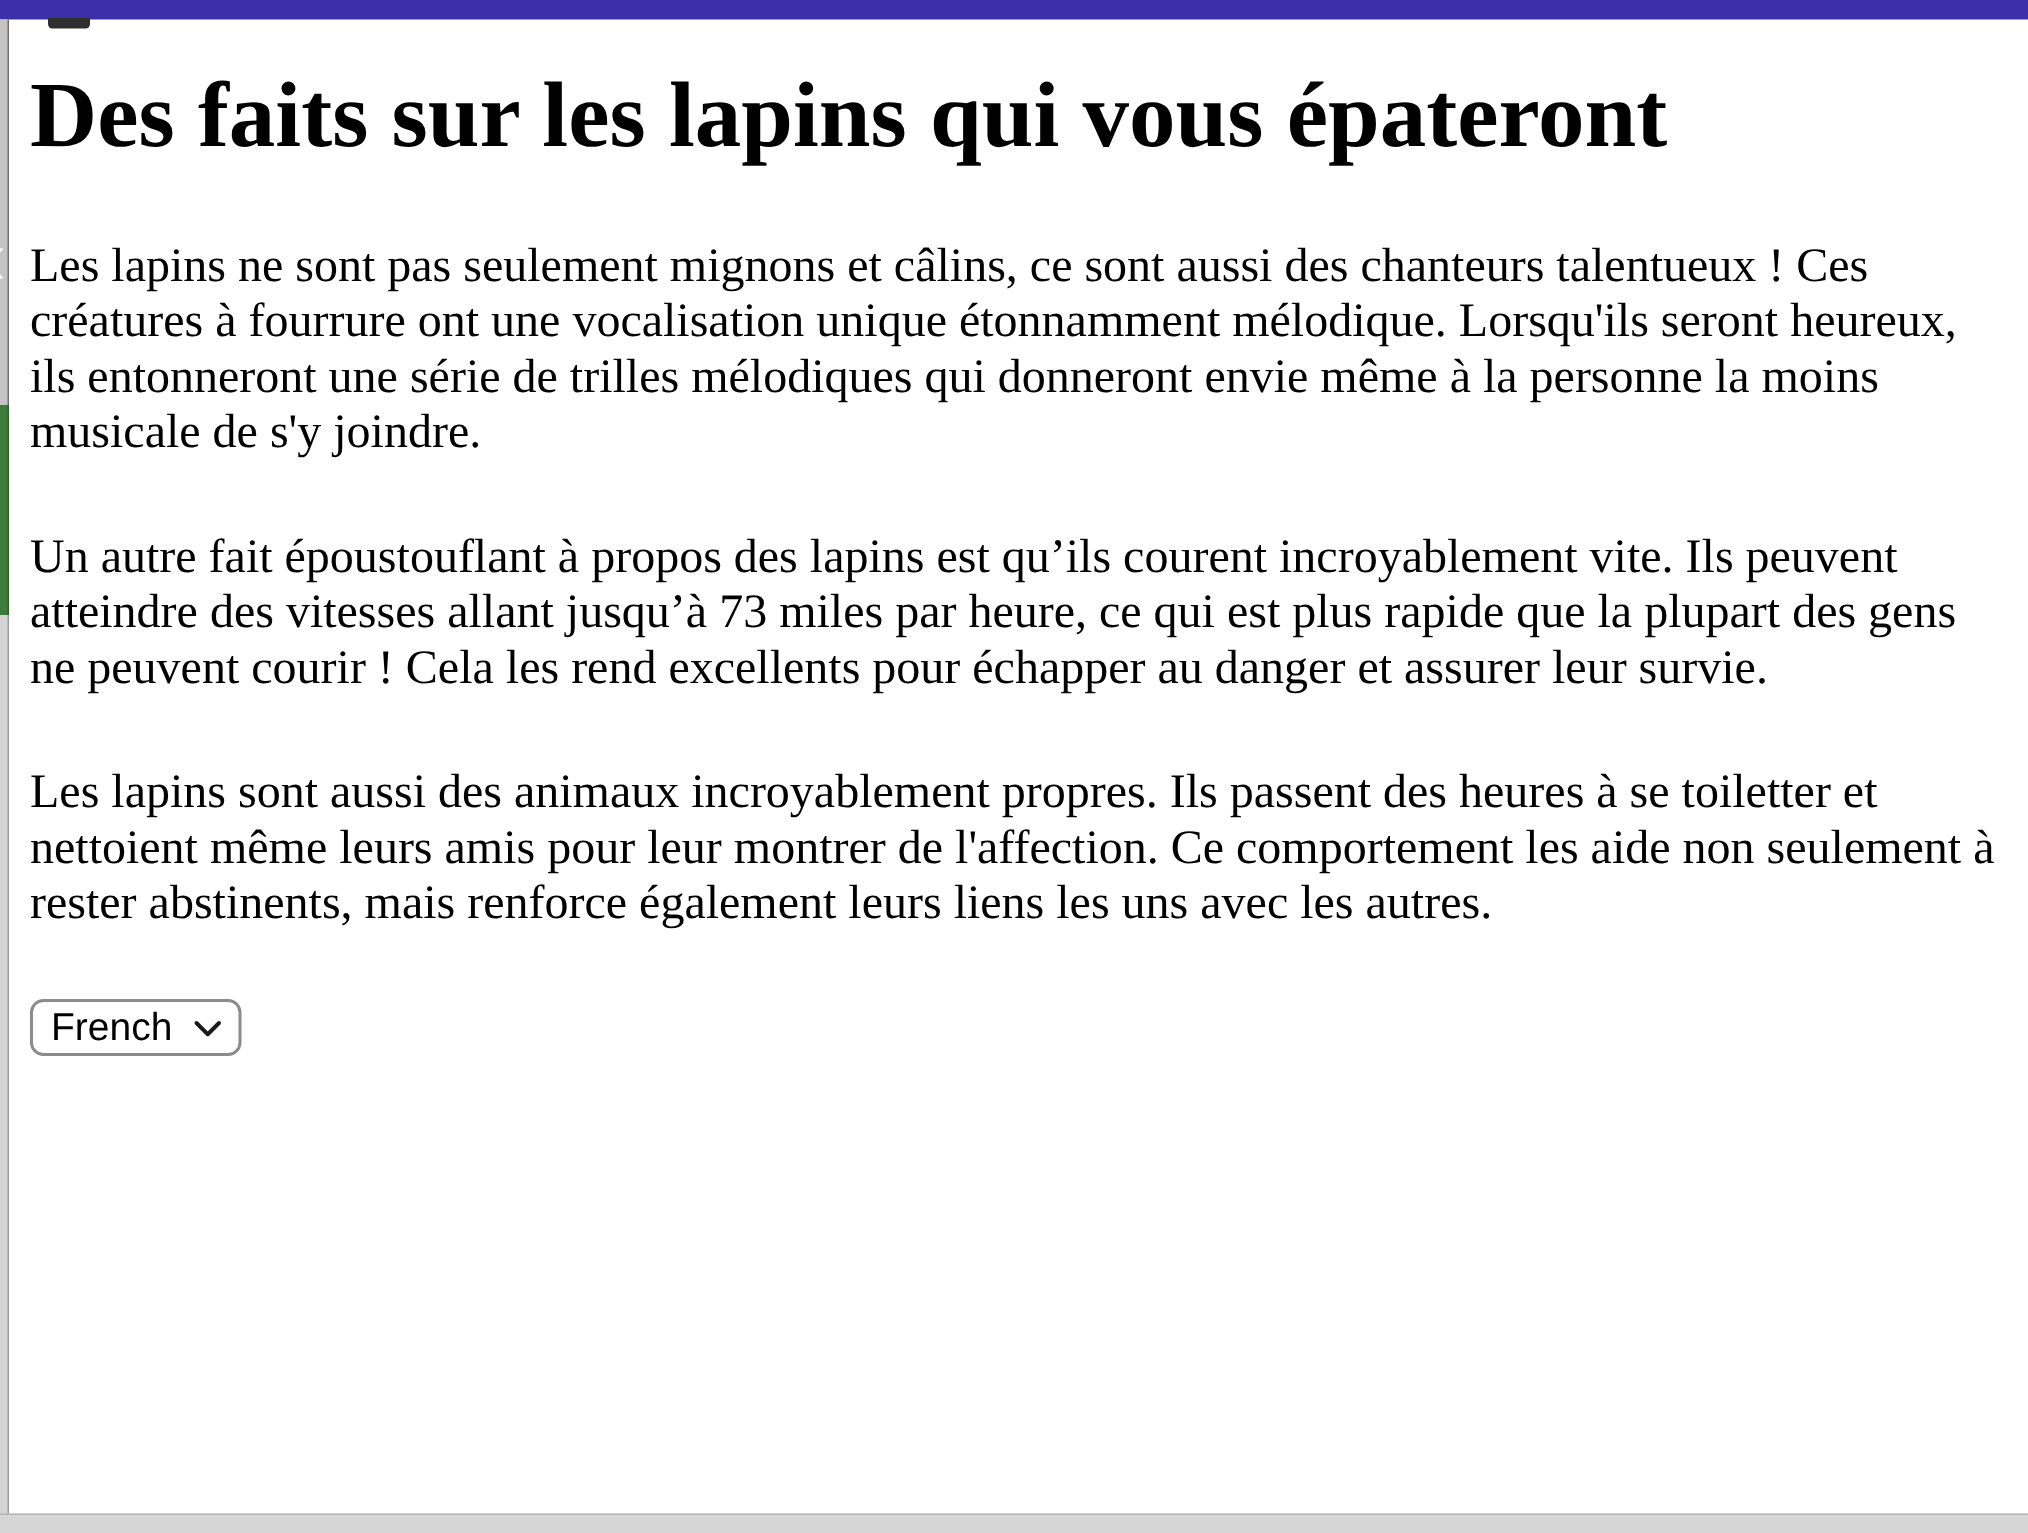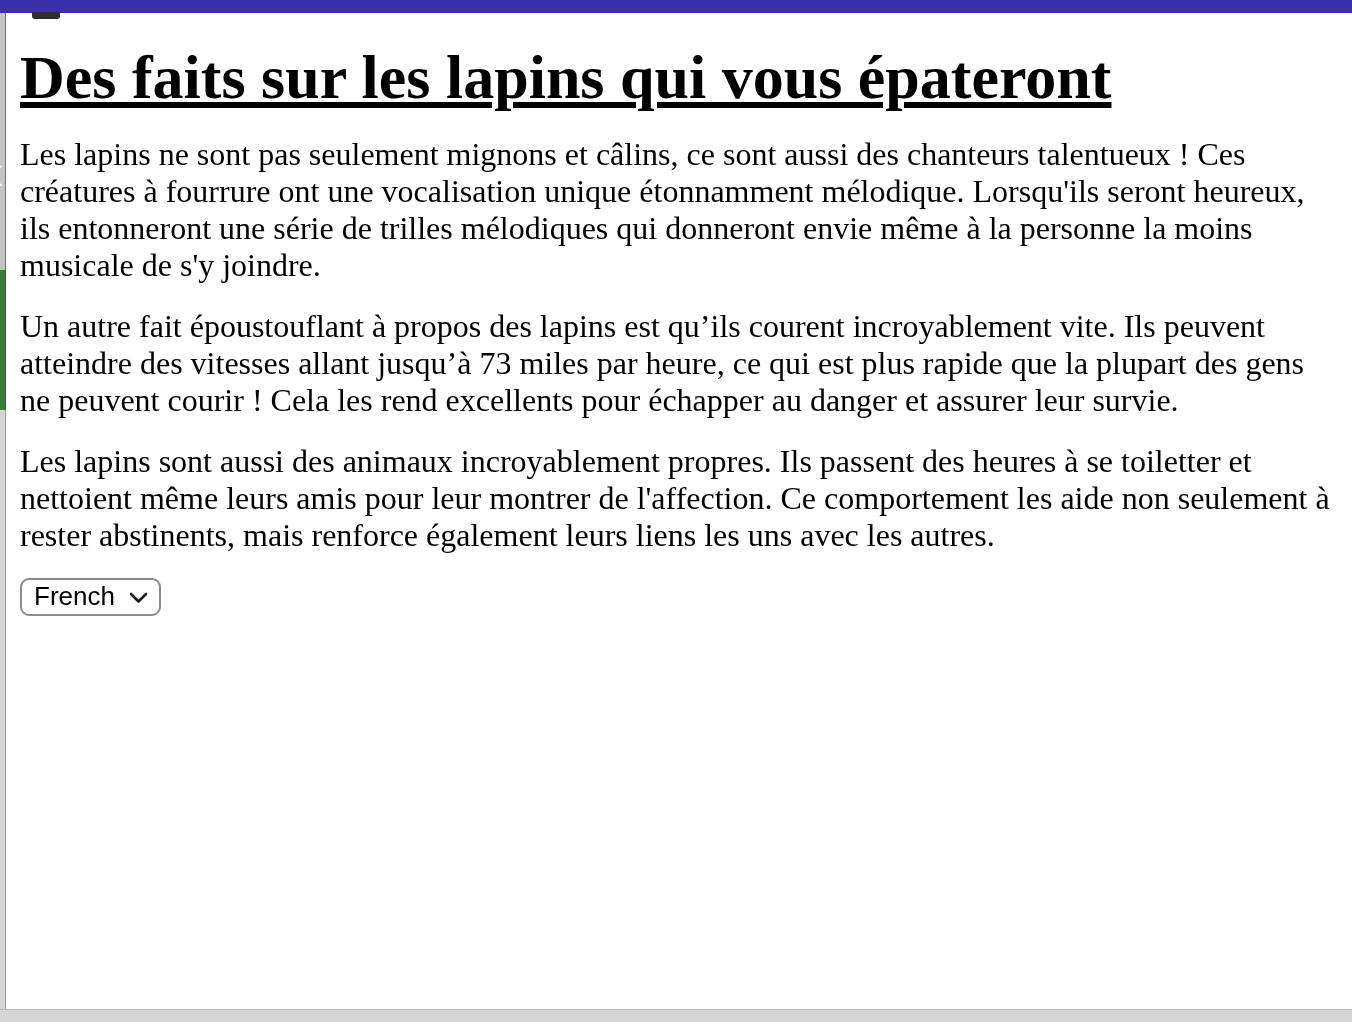--- a/index.html
+++ b/index.html
@@ -30,24 +30,24 @@
     font-size:52px; color:#f5f5f5; font-family:"Liberation Sans", sans-serif;
   }
   .bottom-bar {
     position:absolute; left:0; bottom:0; width:1352px; height:12px;
     background:#d6d6d6; border-top:1px solid #b5b5b5;
   }
   .content {
     position:absolute; left:20px; top:13px; width:1312px;
   }
   h1 {
-    font-size:62px; font-weight:bold; margin:30px 0 22px 0; line-height:1.12;text-decoration:underline;
+    font-size:62px; font-weight:bold; margin:30px 0 22px 0; line-height:1.12;
   }
   p {
-    font-size:32px; line-height:37px; margin:24px 0;
+    font-size:32px; line-height:37px; margin:46px 0;
   }
   .select-wrap {
     position:relative; display:inline-block; margin-top:0;
   }
   select {
     -webkit-appearance:none; -moz-appearance:none; appearance:none;
     font-family:"Liberation Sans", sans-serif; font-size:26px; color:#000;
     background:#ffffff; border:2px solid #8b8b8b; border-radius:9px;
     height:38px; padding:1px 44px 3px 12px; outline:none;
   }

